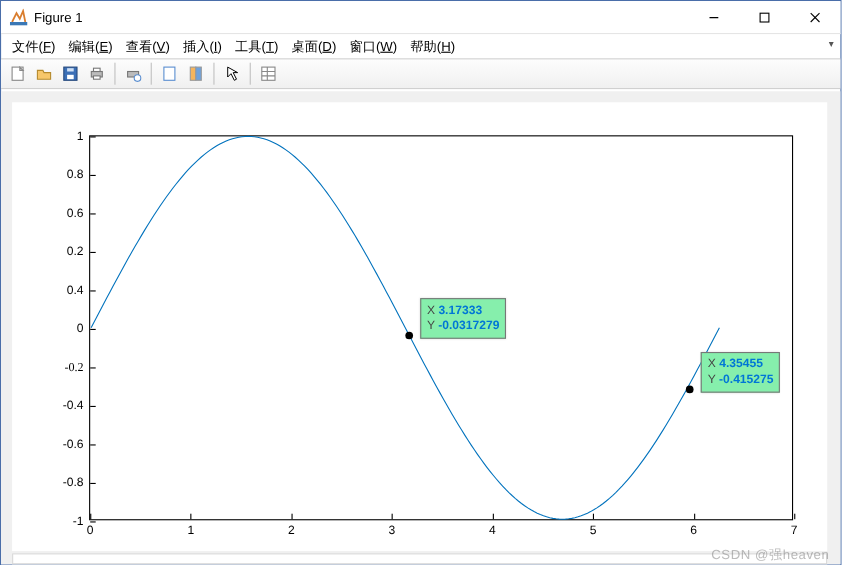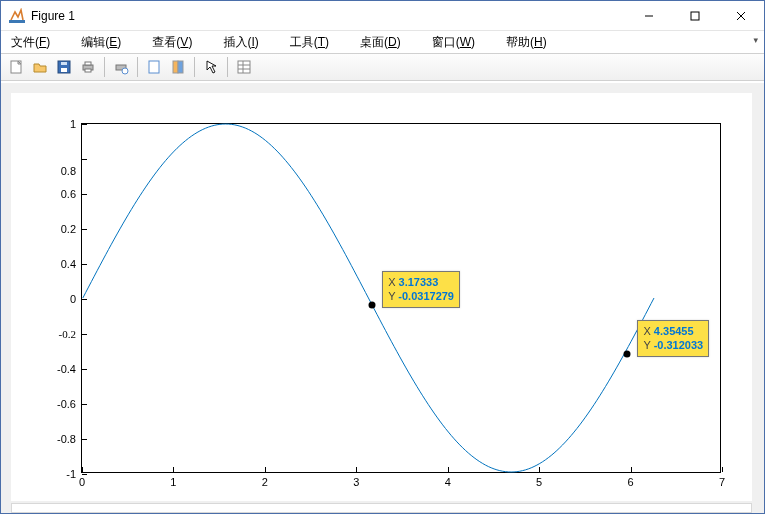--- a/index.html
+++ b/index.html
@@ -3,36 +3,36 @@
 <meta charset="utf-8">
 <style>
   * { box-sizing: border-box; margin: 0; padding: 0; font-family: "Microsoft YaHei", sans-serif; }
   body { background: #fff; }
   .window { width: 765px; height: 514px; border: 1px solid #4a6ea9; background: #fff; position: relative; }
   .titlebar { height: 30px; background: #fff; display: flex; align-items: center; padding: 0 0 0 8px; border-bottom: 1px solid #e5e5e5; }
   .titlebar .logo { width: 16px; height: 16px; margin-right: 6px; }
   .titlebar .title { font-size: 12px; color: #000; flex: 1; }
   .win-btns { display: flex; height: 100%; }
   .win-btn { width: 46px; display: flex; align-items: center; justify-content: center; font-size: 13px; cursor: default; }
-  .menubar { height: 22px; display: flex; align-items: center; padding: 0 4px; font-size: 12px; position: relative; gap: 19px; }
+  .menubar { height: 22px; display: flex; align-items: center; padding: 0 4px; font-size: 12px; position: relative; }
   .menu-item { padding: 2px 6px; cursor: default; }
   .menu-item u { text-decoration: underline; }
   .menubar .dropdown-arrow { position: absolute; right: 6px; top: 4px; font-size: 9px; color: #555; }
   .toolbar { height: 28px; border-top: 1px solid #d0d0d0; border-bottom: 1px solid #d0d0d0; background: linear-gradient(#fdfdfd,#f0f0f0); display: flex; align-items: center; padding: 0 4px; gap: 2px; }
   .tbtn { width: 22px; height: 22px; display: flex; align-items: center; justify-content: center; border: 1px solid transparent; cursor: default; }
   .tsep { width: 1px; height: 20px; background: #c0c0c0; margin: 0 3px; }
   .plot-area { position: absolute; top: 82px; left: 0; right: 0; bottom: 0; background: #f0f0f0; }
   .axes-container { position: absolute; top: 10px; left: 10px; right: 12px; bottom: 12px; background: #fff; }
   .axes { position: absolute; left: 70px; top: 30px; width: 640px; height: 350px; border: 1px solid #000; background: #fff; }
   .ytick { position: absolute; right: 100%; transform: translateY(-50%); font-size: 11px; padding-right: 6px; color: #000; white-space: nowrap; }
   .ytick-mark { position: absolute; left: 0; width: 5px; height: 1px; background: #000; }
   .xtick { position: absolute; top: 100%; transform: translateX(-50%); font-size: 11px; padding-top: 4px; color: #000; }
   .xtick-mark { position: absolute; bottom: 0; height: 5px; width: 1px; background: #000; }
   svg.curve { position: absolute; left: 0; top: 0; width: 100%; height: 100%; overflow: visible; }
-  .datatip { position: absolute; background: #fde047; border: 1px solid #777; font-size: 11px; padding: 3px 5px; line-height: 1.35; white-space: nowrap; box-shadow: 0 0 2px rgba(0,0,0,.15);}
+  .datatip { position: absolute; background: #86efac; border: 1px solid #777; font-size: 11px; padding: 3px 5px; line-height: 1.35; white-space: nowrap; box-shadow: 0 0 2px rgba(0,0,0,.15);}
   .datatip .lab { color: #444; }
   .datatip .val { color: #0076d6; font-weight: bold; }
   .datadot { position: absolute; width: 7px; height: 7px; border-radius: 50%; background: #000; transform: translate(-50%,-50%);}
   .watermark { position: absolute; right: 10px; bottom: 0px; font-size: 12px; color: rgba(120,120,120,.5); letter-spacing: .5px;}
   .scrollbar-hint { position: absolute; left: 10px; right: 12px; bottom: 0; height: 10px; background: #fff; border: 1px solid #d8d8d8;}
 </style>
 </head>
 <body>
 
 <div class="window">
@@ -156,21 +156,21 @@
           <div class="ytick" style="top: 210px; font-family: Liberation Serif, serif;">-0.2</div>
           <div class="ytick-mark" style="top: 210px;"></div>
           <div class="ytick" style="top: 175px;">0</div>
           <div class="ytick-mark" style="top: 175px;"></div>
           <div class="ytick" style="top: 140px;">0.4</div>
           <div class="ytick-mark" style="top: 140px;"></div>
           <div class="ytick" style="top: 105px;">0.2</div>
           <div class="ytick-mark" style="top: 105px;"></div>
           <div class="ytick" style="top: 70px; padding-left: 36px;">0.6</div>
           <div class="ytick-mark" style="top: 70px;"></div>
-          <div class="ytick" style="top: 47px; padding-left: 16px;">0.8</div>
+          <div class="ytick" style="top: 35px; padding-left: 16px;">0.8</div>
           <div class="ytick-mark" style="top: 35px;"></div>
           <div class="ytick" style="top: 0px;">1</div>
           <div class="ytick-mark" style="top: 0px;"></div>
           <div class="xtick" style="left: 0px;">0</div>
           <div class="xtick-mark" style="left: 0px;"></div>
           <div class="xtick" style="left: 91.4286px;">1</div>
           <div class="xtick-mark" style="left: 91.4286px;"></div>
           <div class="xtick" style="left: 182.857px;">2</div>
           <div class="xtick-mark" style="left: 182.857px;"></div>
           <div class="xtick" style="left: 274.286px;">3</div>
@@ -179,19 +179,20 @@
           <div class="xtick-mark" style="left: 365.714px;"></div>
           <div class="xtick" style="left: 457.143px;">5</div>
           <div class="xtick-mark" style="left: 457.143px;"></div>
           <div class="xtick" style="left: 548.571px;">6</div>
           <div class="xtick-mark" style="left: 548.571px;"></div>
           <div class="xtick" style="left: 640px;">7</div>
           <div class="xtick-mark" style="left: 640px;"></div>
           <div class="datadot" style="left: 290.133px; top: 180.552px;"></div>
           <div class="datatip" style="left: 300.133px; top: 146.552px;"><span class="lab">X</span> <span class="val">3.17333</span><br><span class="lab">Y</span> <span class="val">-0.0317279</span></div>
           <div class="datadot" style="left: 545.449px; top: 229.606px;"></div>
-          <div class="datatip" style="left: 555.449px; top: 195.606px;"><span class="lab">X</span> <span class="val">4.35455</span><br><span class="lab">Y</span> <span class="val">-0.312033</span></div>
+          <div class="datatip" style="left: 555.449px; top: 195.606px;"><span class="lab">X</span> <span class="val">4.35455</span><br><span class="lab">Y</span> <span class="val">-0.415275</span></div>
         </div>
     </div>
     <div class="scrollbar-hint"></div>
+    <div class="watermark">CSDN @强heaven</div>
   </div>
 
 </div>
 
 </body></html>

